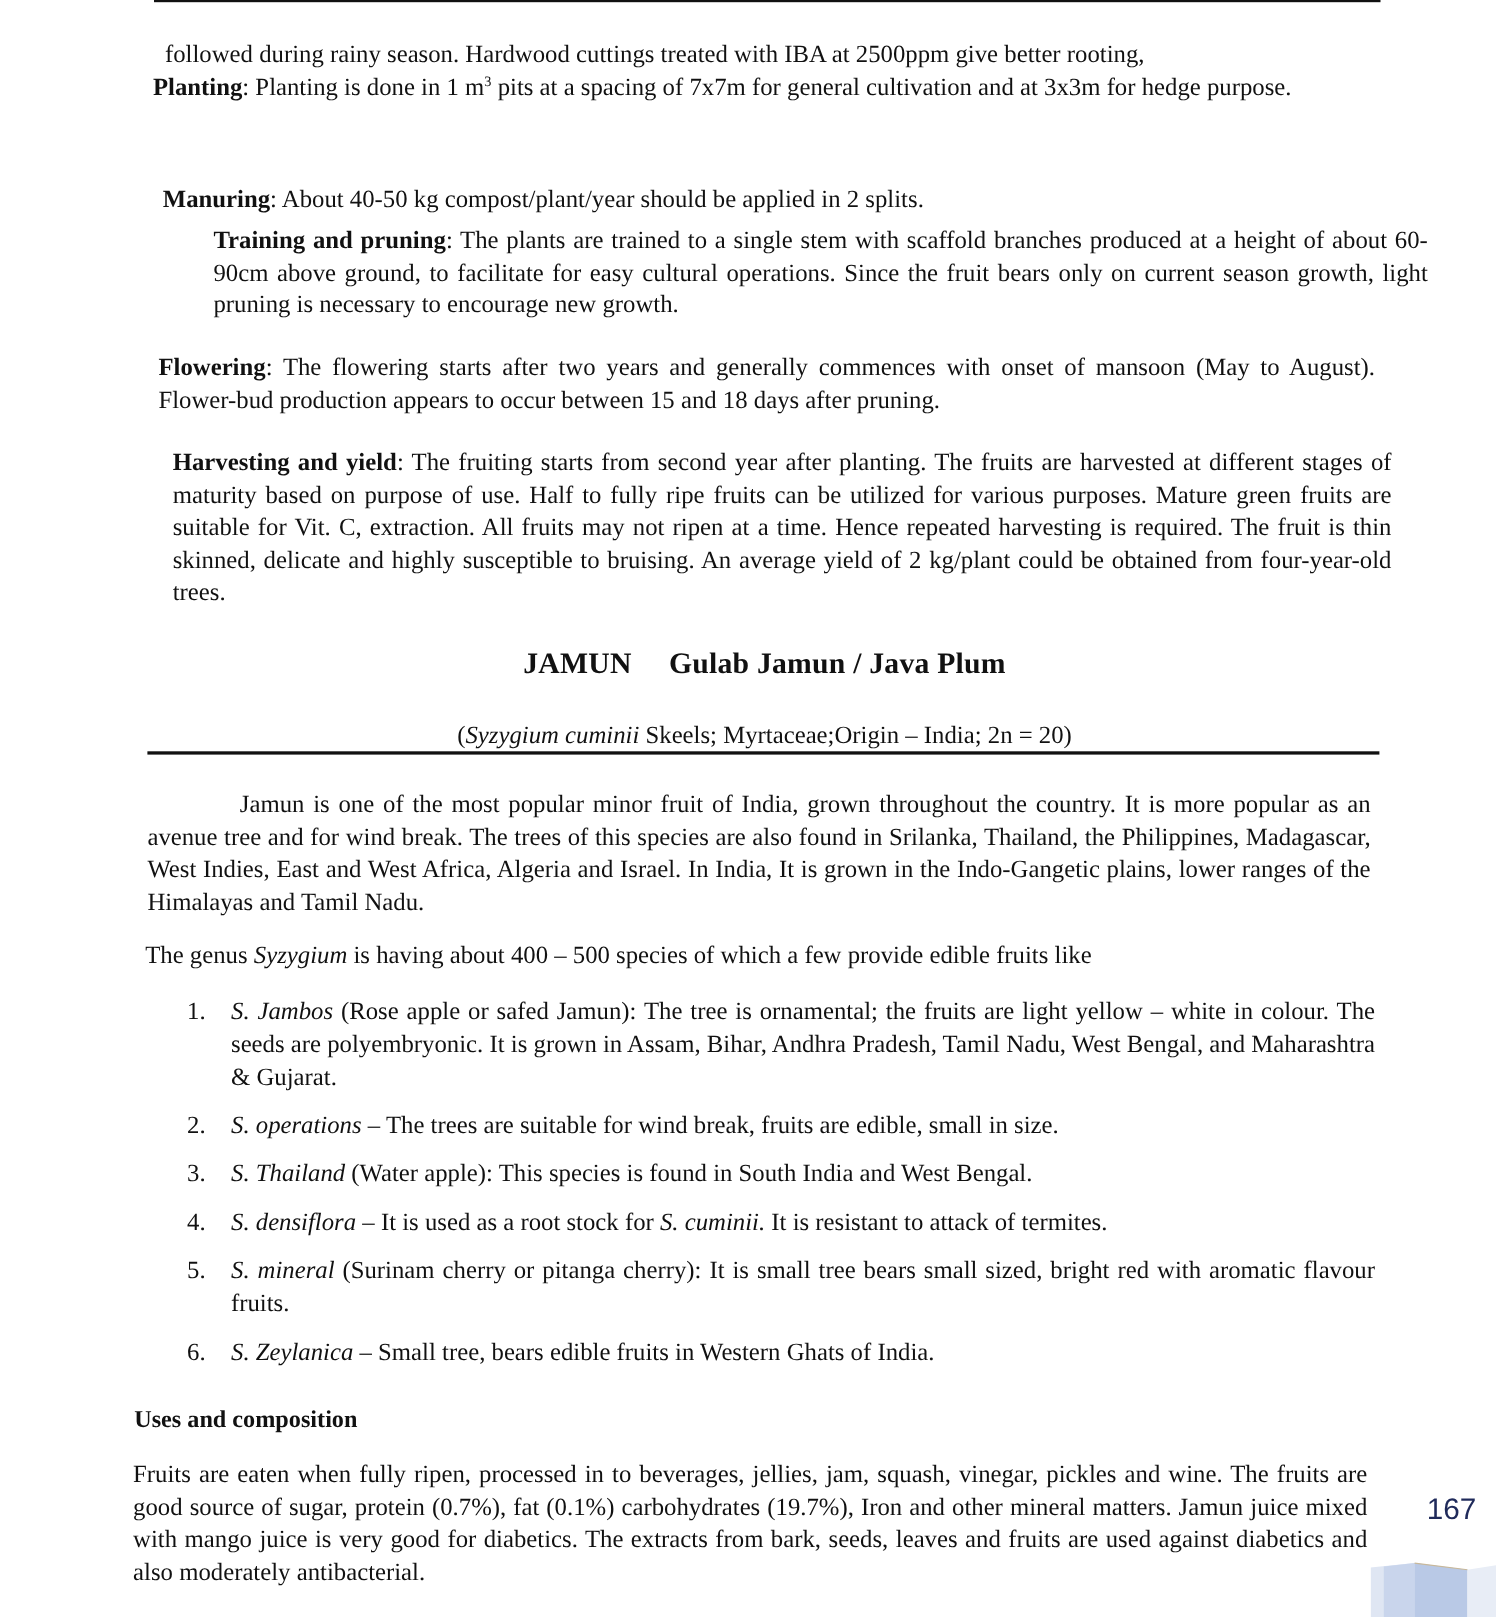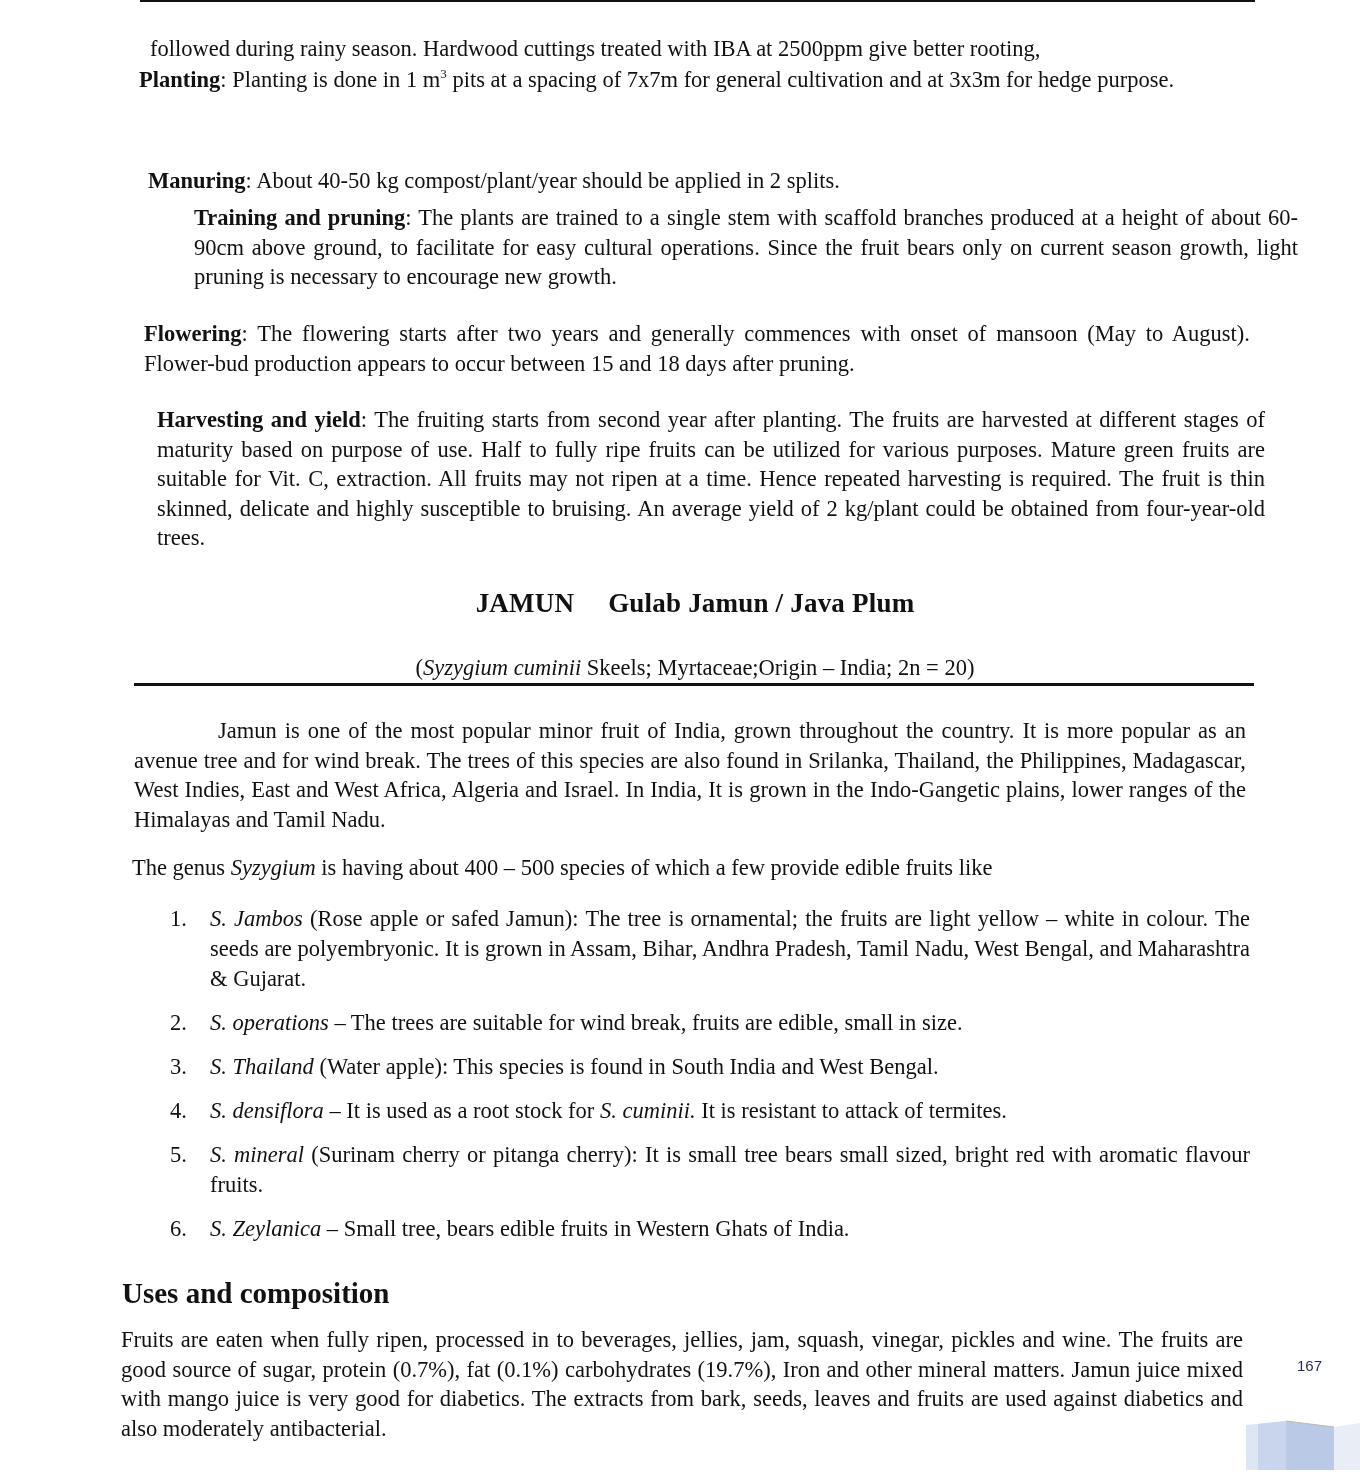--- a/index.html
+++ b/index.html
@@ -18,24 +18,24 @@
     font-size: 27px; font-weight: bold; letter-spacing: 0.2px;
   }
   .title .gap { display: inline-block; width: 34px; }
   .subtitle {
     position: absolute; left: 0; width: 1390px; top: 655px; text-align: center; font-size: 22.5px;
   }
   .title-rule { position: absolute; left: 134px; top: 683px; width: 1120px; height: 3px; background: #111; }
   .list { position: absolute; left: 160px; top: 904px; width: 1090px; margin: 0; padding: 0; list-style: none; }
   .list li { position: relative; padding-left: 50px; font-size: 22.5px; line-height: 30px; text-align: justify; margin-bottom: 14px; }
   .list li .num { position: absolute; left: 10px; top: 0; }
-  .heading { position: absolute; left: 122px; top: 1277px; font-size: 29px; font-weight: bold; }
+  .heading { position: absolute; left: 122px; top: 1277px; font-size: 22px; font-weight: bold; }
   .page-num {
     position: absolute; left: 1297px; top: 1357px; font-family: "Liberation Sans", "DejaVu Sans", sans-serif;
-    font-size: 15px; color: #1f2a5a;
+    font-size: 27px; color: #1f2a5a;
   }
   .corner-decor { position: absolute; left: 1246px; top: 1415px; width: 114px; height: 55px; }
 </style>
 </head>
 <body>
 
 <div class="top-rule"></div>
 
 <p class="para" style="left:150px; top:2px; width:1100px;margin-top:32px;">followed during rainy season.  Hardwood cuttings treated with IBA at 2500ppm give better rooting,</p>
 

